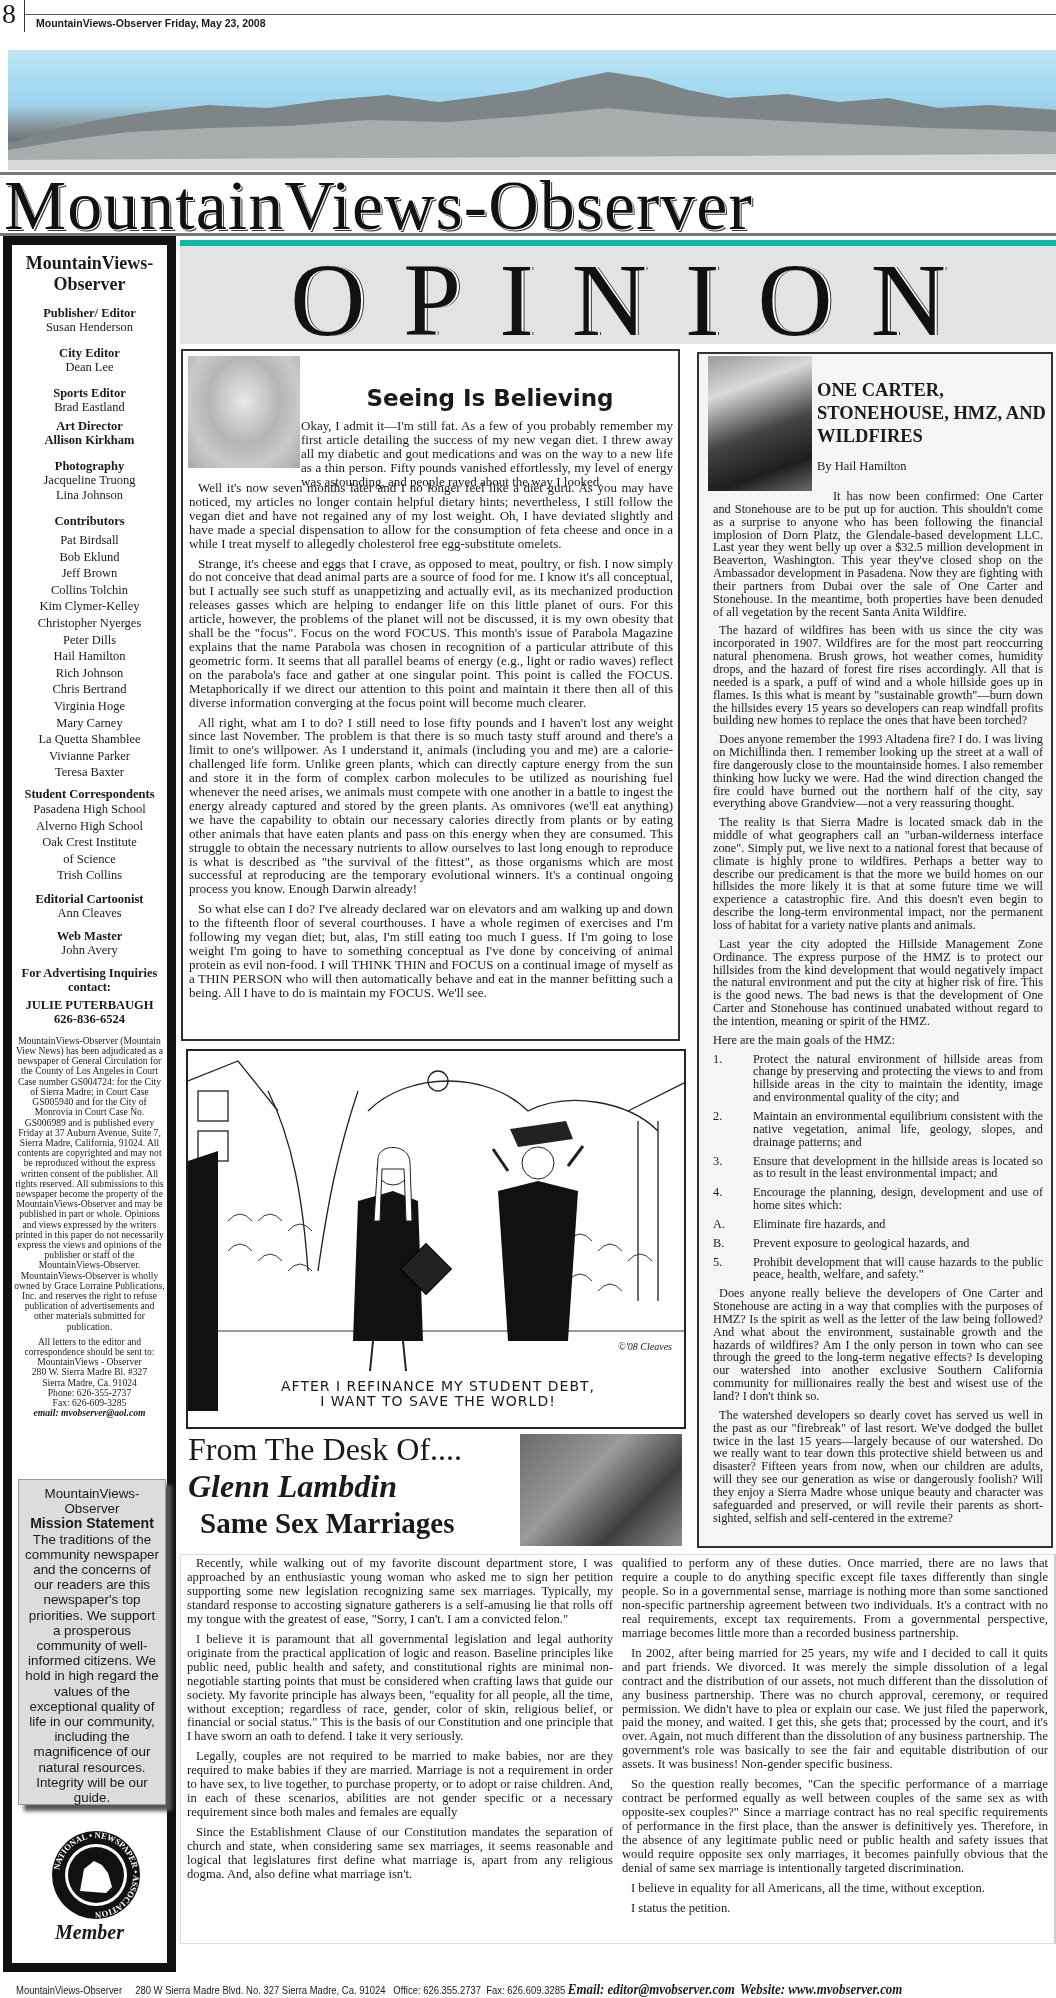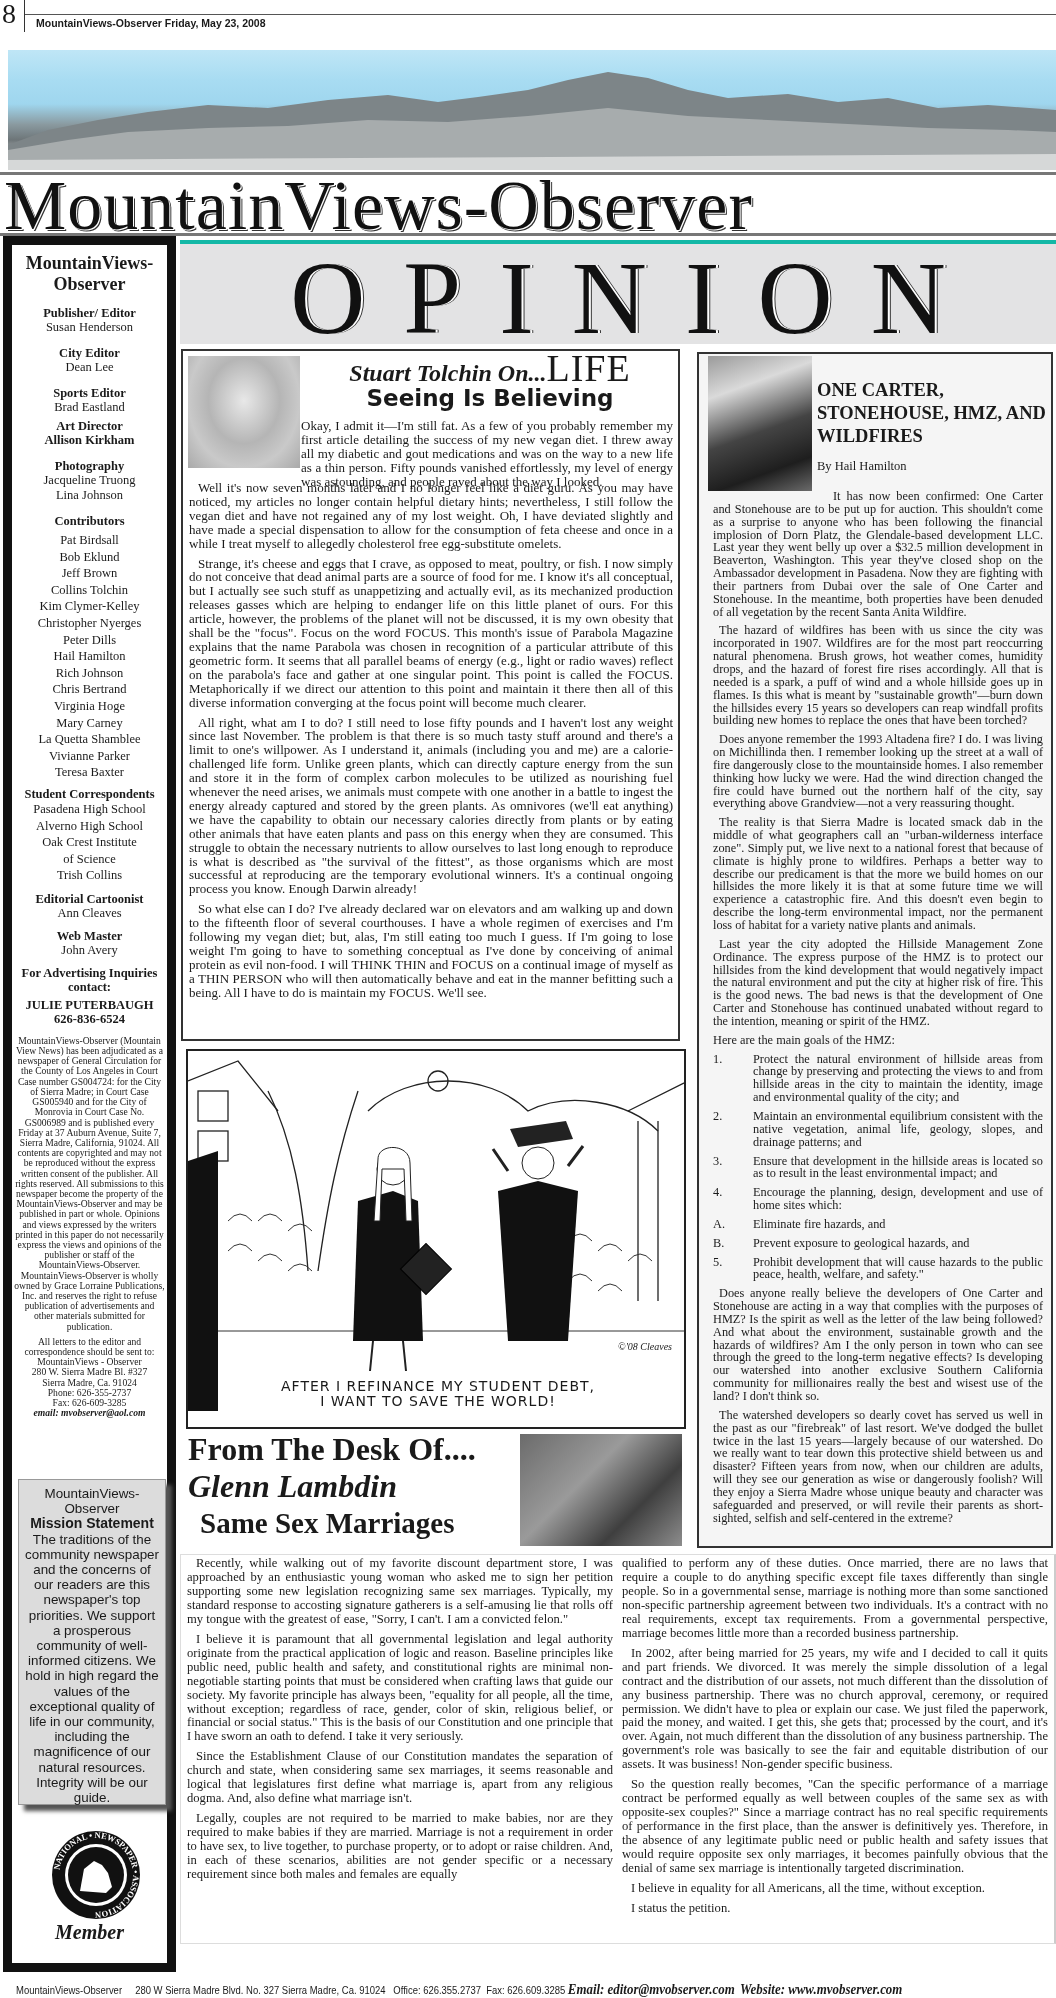--- a/index.html
+++ b/index.html
@@ -32,40 +32,40 @@
   .sb-names div { font-size: 12.5px; line-height: 16.6px; }
   .sb-legal { font-size: 9.6px; line-height: 10.2px; margin-top: 10px; padding: 0 2px; }
   .sb-letters { font-size: 9.6px; line-height: 10.2px; margin-top: 5px; }
   .sb-email { font-style: italic; font-weight: bold; }
   .mission { position: absolute; left: 6px; top: 1234px; width: 148px; height: 326px; background: #dcdcdc; border: 1px solid #999; box-shadow: 6px 6px 4px #555; text-align: center; font-family: "Liberation Sans", sans-serif; font-size: 13.4px; line-height: 15.2px; padding-top: 6px; }
   .mission .m-title { font-weight: bold; font-size: 14px; }
   .nna { position: absolute; left: 38px; top: 1584px; width: 92px; height: 92px; }
   .nna-member { position: absolute; left: 0; width: 155px; top: 1676px; text-align: center; font-style: italic; font-weight: bold; font-size: 20px; }
 
   
-  .opinion { position: absolute; left: 180px; top: 240px; width: 876px; height: 104px; background: #e3e3e4; border-top: 4px solid #14b8a6; }
+  .opinion { position: absolute; left: 180px; top: 240px; width: 876px; height: 104px; background: #e3e3e4; border-top: 6px solid #14b8a6; }
   .opinion .word { position: absolute; left: 0; top: 2px; width: 876px; text-align: center; font-size: 104px; line-height: 104px; letter-spacing: 38px; padding-left: 38px; color: #111; text-shadow: 2px 0 0 #fff, 3px 0 0 #333; }
 
   
   .tolchin { position: absolute; left: 181px; top: 349px; width: 499px; height: 692px; border: 2px solid #333; background: #fff; padding: 4px 6px; }
   .tolchin .photo { position: absolute; left: 5px; top: 5px; width: 112px; height: 112px; background: radial-gradient(ellipse at 50% 40%, #e8e8e8 0%, #b5b5b5 45%, #c9c9c9 70%, #a9a9a9 100%); }
   .tolchin .kicker { position: absolute; left: 122px; top: 0; width: 370px; text-align: center; font-style: italic; font-weight: bold; font-size: 24px; line-height: 34px; }
   .tolchin .kicker .life { font-style: normal; font-weight: normal; font-size: 38px; letter-spacing: 1px; }
   .tolchin .headline { position: absolute; left: 122px; top: 32px; width: 370px; text-align: center; font-family: "DejaVu Sans", sans-serif; font-weight: bold; font-size: 23px; line-height: 30px; }
   .tolchin .lead { position: absolute; left: 118px; top: 68px; width: 372px; font-size: 13px; line-height: 14px; text-align: justify; }
   .tolchin .body { position: absolute; left: 6px; top: 124px; width: 484px; font-size: 13px; line-height: 13.9px; text-align: justify; }
   .tolchin .body p { text-indent: 9px; margin-top: 6px; }
 
   
   .cartoon { position: absolute; left: 186px; top: 1049px; width: 500px; height: 380px; border: 2px solid #222; background: #fff; overflow: hidden; }
   .cartoon .caption { position: absolute; left: 60px; top: 328px; width: 380px; text-align: center; font-family: "DejaVu Sans", sans-serif; font-size: 14px; line-height: 15px; letter-spacing: 1px; }
   .cartoon .sig { position: absolute; right: 12px; top: 290px; font-size: 10px; font-style: italic; }
 
   
-  .desk-title { position: absolute; left: 188px; top: 1432px; font-weight: bold; font-size: 32px; line-height: 34px; }
+  .desk-title { position: absolute; left: 188px; top: 1432px; font-weight: normal; font-size: 32px; line-height: 34px; }
   .desk-author { position: absolute; left: 188px; top: 1469px; font-weight: bold; font-style: italic; font-size: 32px; line-height: 34px; }
   .desk-head { position: absolute; left: 200px; top: 1506px; font-weight: bold; font-size: 29px; line-height: 34px; }
   .desk-photo { position: absolute; left: 520px; top: 1434px; width: 162px; height: 112px; background: linear-gradient(135deg, #6b6b6b 0%, #9a9a9a 40%, #3f3f3f 70%, #8d8d8d 100%); }
   .lambdin { position: absolute; left: 180px; top: 1554px; width: 876px; height: 390px; border: 1px solid #ddd; border-right: 2px solid #ccc; }
   .lambdin .col { position: absolute; top: 2px; width: 426px; font-size: 12.6px; line-height: 13.95px; text-align: justify; }
   .lambdin .col p { text-indent: 9px; margin-bottom: 6px; }
   .lambdin .col1 { left: 6px; }
   .lambdin .col2 { left: 441px; }
 
   
@@ -197,21 +197,20 @@
     <defs>
         <path id="ring" d="M46,46 m-37,0 a37,37 0 1,1 74,0 a37,37 0 1,1 -74,0"></path>
       </defs>
     <text font-size="8.5" fill="#fff" font-family="Liberation Serif, serif" font-weight="bold"><textPath href="#ring" startOffset="2%">NATIONAL • NEWSPAPER • ASSOCIATION</textPath></text>
   </svg>
   <div class="nna-member">Member</div>
 </div>
 
 <div class="tolchin">
   <div class="photo"></div>
-  <div class="kicker"><span>Stuart Tolchin On...</span><span class="life">LIFE</span></div>
   <div class="headline">Seeing Is Believing</div>
   <div class="lead">Okay, I admit it—I'm still fat.  As a few of you probably remember my first article detailing the success of my new vegan diet.  I threw away all my diabetic and gout medications and was on the way to a new life as a thin person.  Fifty pounds vanished effortlessly, my level of energy was astounding, and people raved about the way I looked.</div>
   <div class="body">
     <p>Well it's now seven months later and I no longer feel like a diet guru.  As you may have noticed, my articles no longer contain helpful dietary hints; nevertheless, I still follow the vegan diet and have not regained any of my lost weight.  Oh, I have deviated slightly and have made a special dispensation to allow for the consumption of feta cheese and once in a while I treat myself to allegedly cholesterol free egg-substitute omelets.</p>
     <p>Strange, it's cheese and eggs that I crave, as opposed to meat, poultry, or fish.  I now simply do not conceive that dead animal parts are a source of food for me.  I know it's all conceptual, but I actually see such stuff as unappetizing and actually evil, as its mechanized production releases gasses which are helping to endanger life on this little planet of ours.  For this article, however, the problems of the planet will not be discussed, it is my own obesity that shall be the "focus".  Focus on the word FOCUS. This month's issue of Parabola Magazine explains that the name Parabola was chosen in recognition of a particular attribute of this geometric form. It seems that all parallel beams of energy (e.g., light or radio waves) reflect on the parabola's face and gather at one singular point. This point is called the FOCUS.  Metaphorically if we direct our attention to this point and maintain it there then all of this diverse information converging at the focus point will become much clearer.</p>
     <p>All right, what am I to do?  I still need to lose fifty pounds and I haven't lost any weight since last November.  The problem is that there is so much tasty stuff around and there's a limit to one's willpower. As I understand it, animals (including you and me) are a calorie-challenged life form.  Unlike green plants, which can directly capture energy from the sun and store it in the form of complex carbon molecules to be utilized as nourishing fuel whenever the need arises, we animals must compete with one another in a battle to ingest the energy already captured and stored by the green plants. As omnivores (we'll eat anything) we have the capability to obtain our necessary calories directly from plants or by eating other animals that have eaten plants and pass on this energy when they are consumed.  This struggle to obtain the necessary nutrients to allow ourselves to last long enough to reproduce is what is described as "the survival of the fittest", as those organisms which are most successful at reproducing are the temporary evolutional winners.  It's a continual ongoing process you know.  Enough Darwin already!</p>
     <p>So what else can I do?  I've already declared war on elevators and am walking up and down to the fifteenth floor of several courthouses.  I have a whole regimen of exercises and I'm following my vegan diet; but, alas, I'm still eating too much I guess.  If I'm going to lose weight I'm going to have to something conceptual as I've done by conceiving of animal protein as evil non-food.  I will THINK THIN and FOCUS on a continual image of myself as a THIN PERSON who will then automatically behave and eat in the manner befitting such a being.  All I have to do is maintain my FOCUS.  We'll see.</p>
   </div>
 </div>
 
@@ -250,22 +249,22 @@
 
 <div class="desk-title">From The Desk Of....</div>
 <div class="desk-author">Glenn Lambdin</div>
 <div class="desk-head">Same Sex Marriages</div>
 <div class="desk-photo"></div>
 
 <div class="lambdin">
   <div class="col col1">
     <p>Recently, while walking out of my favorite discount department store, I was approached by an enthusiastic young woman who asked me to sign her petition supporting some new legislation recognizing same sex marriages. Typically, my standard response to accosting signature gatherers is a self-amusing lie that rolls off my tongue with the greatest of ease, "Sorry, I can't. I am a convicted felon."</p>
     <p>I believe it is paramount that all governmental legislation and legal authority originate from the practical application of logic and reason. Baseline principles like public need, public health and safety, and constitutional rights are minimal non-negotiable starting points that must be considered when crafting laws that guide our society. My favorite principle has always been, "equality for all people, all the time, without exception; regardless of race, gender, color of skin, religious belief, or financial or social status." This is the basis of our Constitution and one principle that I have sworn an oath to defend. I take it very seriously.</p>
+    <p>Legally, couples are not required to be married to make babies, nor are they required to make babies if they are married. Marriage is not a requirement in order to have sex, to live together, to purchase property, or to adopt or raise children.  And, in each of these scenarios, abilities are not gender specific or a necessary requirement since both males and females are equally</p>
     <p>Since the Establishment Clause of our Constitution mandates the separation of church and state, when considering same sex marriages, it seems reasonable and logical that legislatures first define what marriage is, apart from any religious dogma.  And, also define what marriage isn't.</p>
-    <p>Legally, couples are not required to be married to make babies, nor are they required to make babies if they are married. Marriage is not a requirement in order to have sex, to live together, to purchase property, or to adopt or raise children.  And, in each of these scenarios, abilities are not gender specific or a necessary requirement since both males and females are equally</p>
   </div>
   <div class="col col2">
     <p style="text-indent:0">qualified to perform any of these duties.  Once married, there are no laws that require a couple to do anything specific except file taxes differently than single people. So in a governmental sense, marriage is nothing more than some sanctioned non-specific partnership agreement between two individuals. It's a contract with no real requirements, except tax requirements. From a governmental perspective, marriage becomes little more than a recorded business partnership.</p>
     <p>In 2002, after being married for 25 years, my wife and I decided to call it quits and part friends. We divorced. It was merely the simple dissolution of a legal contract and the distribution of our assets, not much different than the dissolution of any business partnership. There was no church approval, ceremony, or required permission. We didn't have to plea or explain our case. We just filed the paperwork, paid the money, and waited. I get this, she gets that; processed by the court, and it's over. Again, not much different than the dissolution of any business partnership. The government's role was basically to see the fair and equitable distribution of our assets. It was business! Non-gender specific business.</p>
     <p>So the question really becomes, "Can the specific performance of a marriage contract be performed equally as well between couples of the same sex as with opposite-sex couples?" Since a marriage contract has no real specific requirements of performance in the first place, than the answer is definitively yes. Therefore, in the absence of any legitimate public need or public health and safety issues that would require opposite sex only marriages, it becomes painfully obvious that the denial of same sex marriage is intentionally targeted discrimination.</p>
     <p>I believe in equality for all Americans, all the time, without exception.</p>
     <p>I status the petition.</p>
   </div>
 </div>
 

